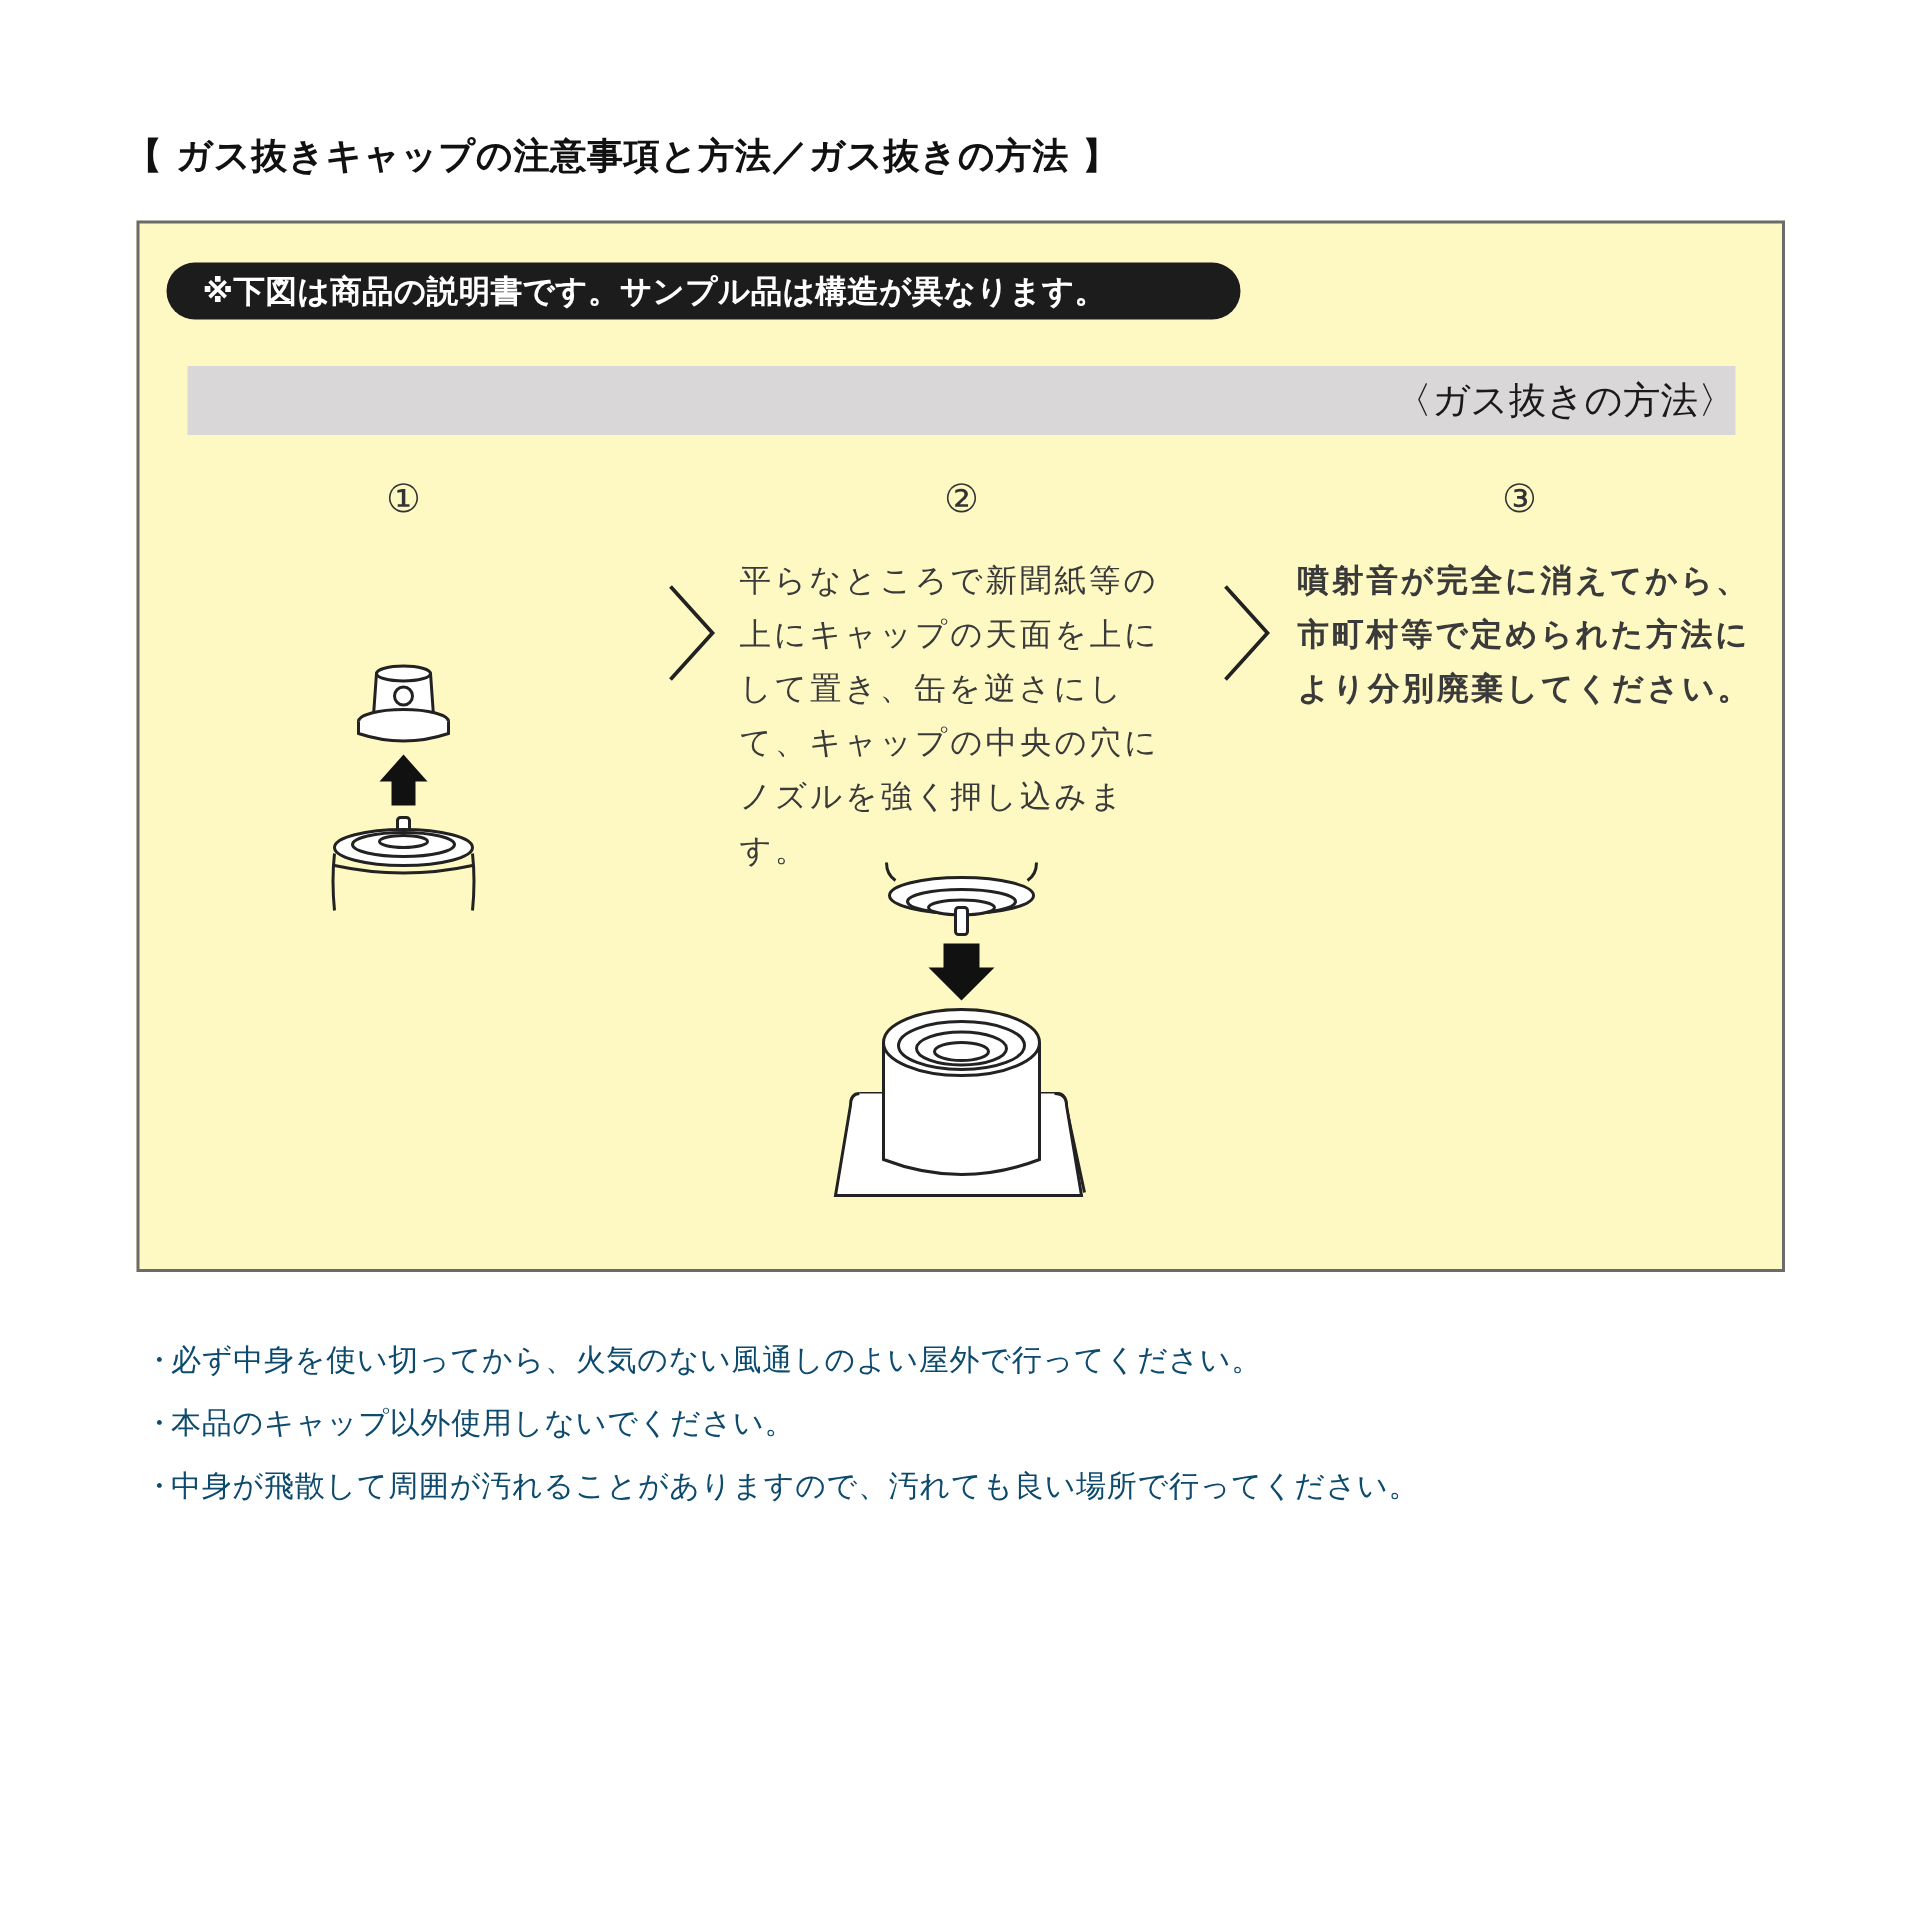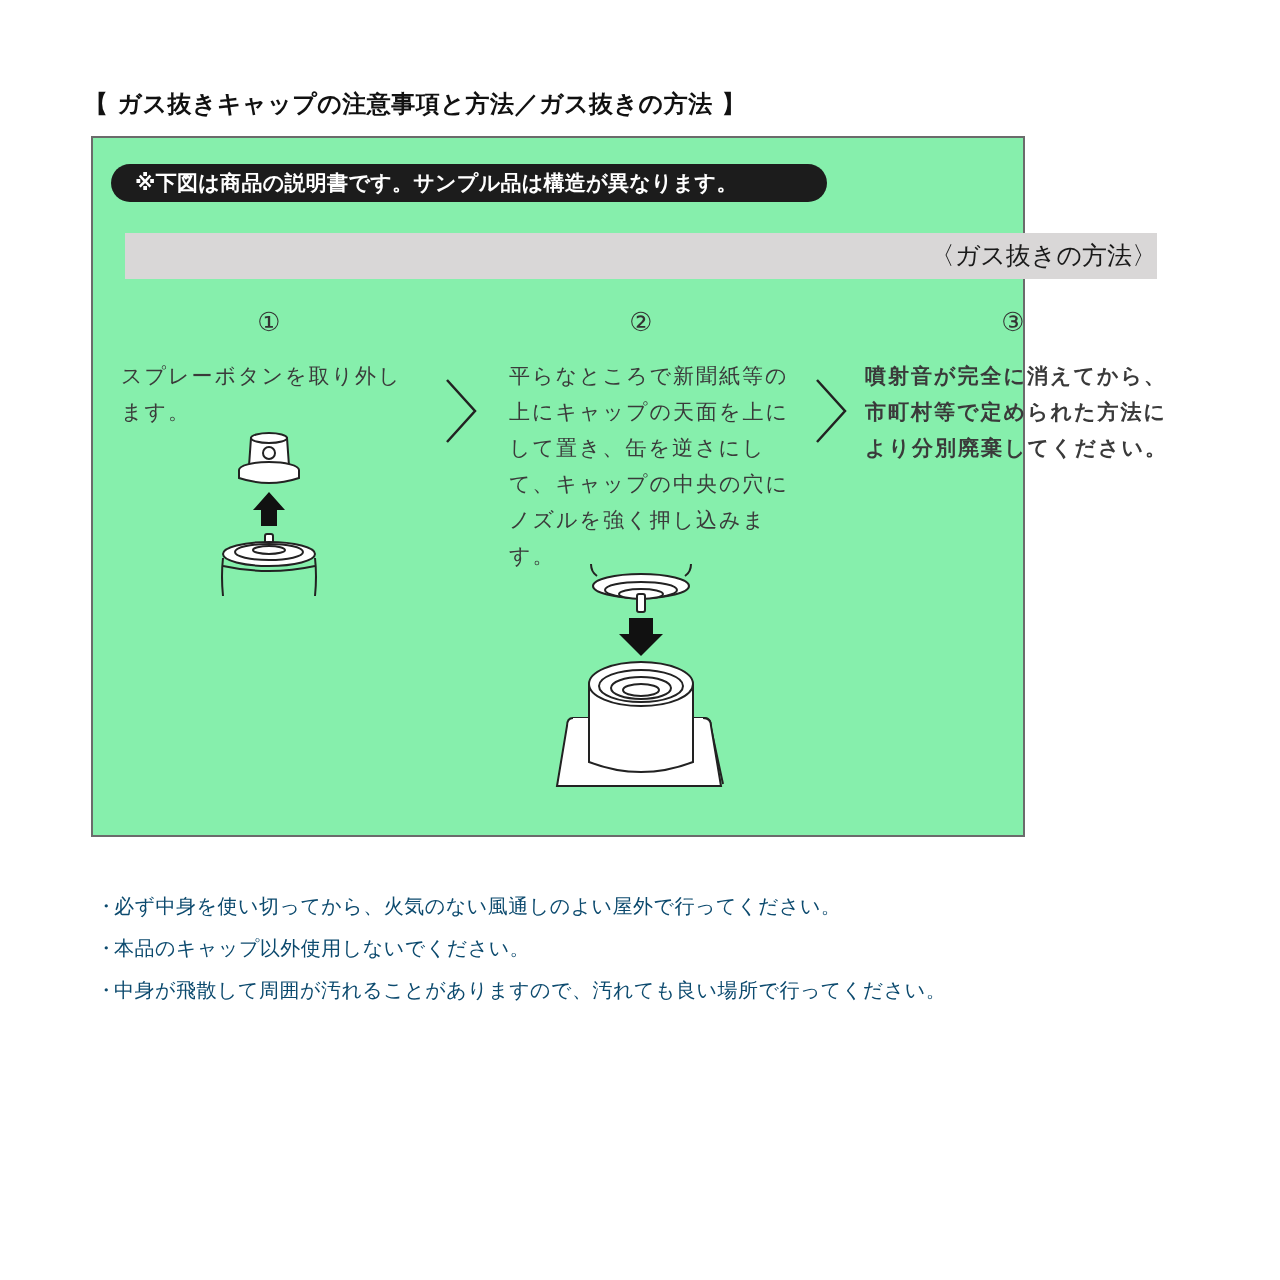--- a/index.html
+++ b/index.html
@@ -1,21 +1,21 @@
 <!DOCTYPE html>
 <html><head>
 <meta charset="utf-8">
 <style>
   html, body { margin:0; padding:0; background:#ffffff; }
   body { width:1280px; height:1280px; position:relative; overflow:hidden;
          font-family:"DejaVu Sans", "Liberation Sans", sans-serif; color:#1a1a1a; }
   .page-title { position:absolute; left:84px; top:88px; font-size:24px; font-weight:bold;
                 letter-spacing:0.5px; color:#111; white-space:nowrap; }
-  .frame { position:absolute; left:91px; top:136px; width:934px; height:701px;
-           border:2px solid #6b6b6b; box-sizing:border-box; background:#86efac; }
+  .frame { position:absolute; left:91px; top:147px; width:1099px; height:701px;
+           border:2px solid #6b6b6b; box-sizing:border-box; background:#fef9c3; }
   .note-pill { position:absolute; left:18px; top:26px; width:716px; height:38px;
                background:#1c1c1c; border-radius:19px; color:#fff; font-size:21px;
                font-weight:bold; line-height:38px; padding-left:24px; box-sizing:border-box;
                white-space:nowrap; letter-spacing:0.3px; }
   .section-bar { position:absolute; left:32px; top:95px; width:1032px; height:46px;
                  background:#d9d7d7; text-align:right; line-height:46px; font-size:25px;
                  font-weight:normal; color:#1a1a1a; }
   .step { position:absolute; top:166px; width:320px; }
   .step-num { text-align:center; font-size:26px; color:#333; height:36px; line-height:36px; }
   .step-text { margin-top:18px; font-size:21px; line-height:36px; color:#3a3a3a;
@@ -34,26 +34,25 @@
 <body>
 
 <div class="page-title">【 ガス抜きキャップの注意事項と方法／ガス抜きの方法 】</div>
 
 <div class="frame">
   <div class="note-pill">※下図は商品の説明書です。サンプル品は構造が異なります。</div>
   <div class="section-bar">〈ガス抜きの方法〉</div>
 
   <div class="step step1">
     <div class="step-num">①</div>
-    <div class="step-text" style="width:300px;">スプレーボタンを取り外します。</div>
   </div>
 
   <div class="step step2">
     <div class="step-num" style="width:296px;">②</div>
-    <div class="step-text" style="width:300px;margin-left:16px;">平らなところで新聞紙等の上にキャップの天面を上にして置き、缶を逆さにして、キャップの中央の穴にノズルを強く押し込みます。</div>
+    <div class="step-text" style="width:300px;">平らなところで新聞紙等の上にキャップの天面を上にして置き、缶を逆さにして、キャップの中央の穴にノズルを強く押し込みます。</div>
   </div>
 
   <div class="step step3">
     <div class="step-num" style="width:296px;">③</div>
     <div class="step-text" style="width:310px;font-weight:bold;">噴射音が完全に消えてから、市町村等で定められた方法により分別廃棄してください。</div>
   </div>
 
   <svg class="chev" style="left:350px; top:238px;" viewBox="0 0 40 70">
     <polyline points="4,4 32,35 4,66" fill="none" stroke="#222" stroke-width="2.5"></polyline>
   </svg>

